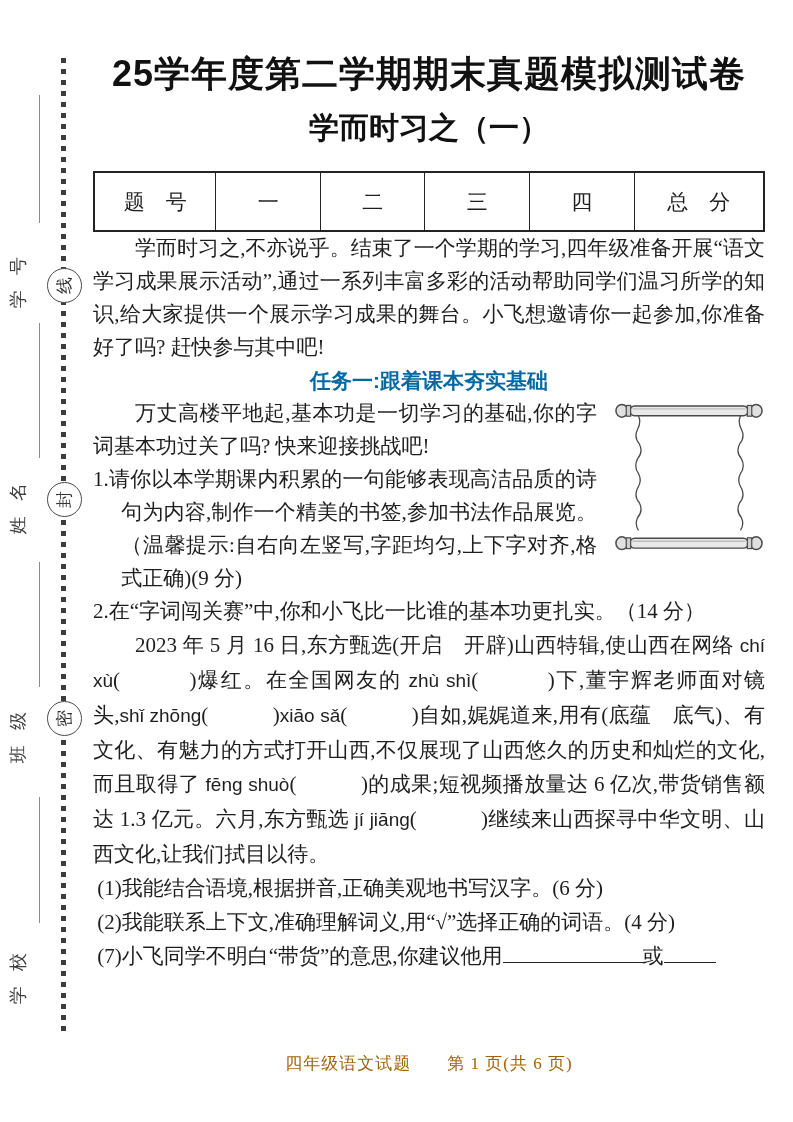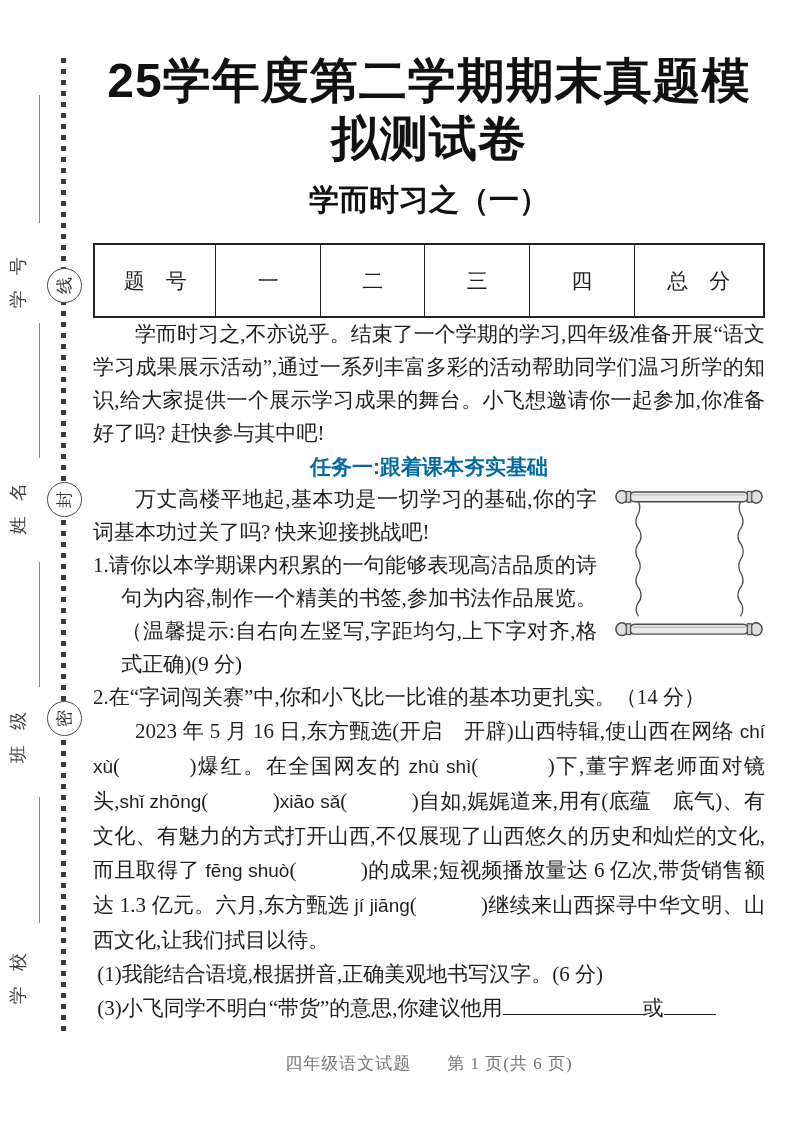--- a/index.html
+++ b/index.html
@@ -20,29 +20,29 @@
   }
   .seal-char{
     position:absolute;left:47px;width:33px;height:33px;border:1.5px solid #4a4a4a;border-radius:50%;
     background:#fff;display:flex;align-items:center;justify-content:center;
     font-size:17px;color:#333;transform:rotate(-90deg);z-index:2;
   }
   
   .content{position:absolute;left:93px;top:52px;width:672px;}
   .exam-title{
     font-family:"Liberation Sans","DejaVu Sans",sans-serif;font-weight:bold;
-    font-size:48px;line-height:1.2;text-align:center;margin:0;letter-spacing:1px;color:#111;
+    font-size:36px;line-height:1.2;text-align:center;margin:0;letter-spacing:1px;color:#111;
   }
   .exam-subtitle{font-size:30px;font-weight:bold;text-align:center;margin:15px 0 0;line-height:1.2;color:#111;}
   .exam-info{font-size:22px;text-align:center;margin:5px 0 0;line-height:1.3;}
   
   table.score{width:100%;border-collapse:collapse;margin-top:25px;}
   table.score td{
     border:1.6px solid #232323;height:41px;text-align:center;
-    font-size:21px;padding:15px;
+    font-size:21px;padding:8px;
   }
   table.score{border:2.2px solid #232323;}
   
   .bodytext{font-size:21px;line-height:33px;text-align:justify;}
   .intro{text-indent:2em;}
   .h-sec{
     font-family:"Liberation Sans","DejaVu Sans",sans-serif;font-weight:bold;
     font-size:22px;line-height:33px;margin:0;color:#111;
   }
   .h-task{
@@ -54,21 +54,21 @@
   .pinyin-para{line-height:34px;text-indent:2em;}
   .py{font-family:"Liberation Sans","DejaVu Sans",sans-serif;font-size:19px;}
   .sub-item{padding-left:0.2em;line-height:34px;}
   .blank{display:inline-block;border-bottom:1.5px solid #232323;height:20px;vertical-align:baseline;}
   
   .scroll-wrap{float:right;width:152px;height:158px;margin:2px 0 6px 16px;}
   .q2{clear:right;}
   
   .footer{
     position:absolute;left:93px;width:672px;top:1052px;text-align:center;
-    font-size:17px;color:#737373;letter-spacing:1px;
+    font-size:17px;color:#a16207;letter-spacing:1px;
   }
 </style>
 </head>
 <body>
 
 <div class="page">
 
   <div class="seal-dash"></div>
 
   <div class="m-line" style="top:95px;height:128px;"></div>
@@ -139,19 +139,20 @@
       </svg>
     </div>
 
     <div class="bodytext p-indent">万丈高楼平地起,基本功是一切学习的基础,你的字词基本功过关了吗? 快来迎接挑战吧!</div>
     <div class="bodytext q-item">1.请你以本学期课内积累的一句能够表现高洁品质的诗句为内容,制作一个精美的书签,参加书法作品展览。（温馨提示:自右向左竖写,字距均匀,上下字对齐,格式正确)(9 分)</div>
     <div class="bodytext q-item q2">2.在“字词闯关赛”中,你和小飞比一比谁的基本功更扎实。（14 分）</div>
 
     <div class="bodytext pinyin-para"><span>2023 年 5 月 16 日,东方甄选(开启　开辟)山西特辑,使山西在网络 </span><span class="py">chí xù</span><span>(　　　)爆红。在全国网友的 </span><span class="py">zhù shì</span><span>(　　　)下,董宇辉老师面对镜头,</span><span class="py">shǐ zhōng</span><span>(　　　)</span><span class="py">xiāo sǎ</span><span>(　　　)自如,娓娓道来,用有(底蕴　底气)、有文化、有魅力的方式打开山西,不仅展现了山西悠久的历史和灿烂的文化,而且取得了 </span><span class="py">fēng shuò</span><span>(　　　)的成果;短视频播放量达 6 亿次,带货销售额达 1.3 亿元。六月,东方甄选 </span><span class="py">jí jiāng</span><span>(　　　)继续来山西探寻中华文明、山西文化,让我们拭目以待。</span></div>
 
     <div class="bodytext sub-item">(1)我能结合语境,根据拼音,正确美观地书写汉字。(6 分)</div>
-    <div class="bodytext sub-item"><span>(3)小飞同学不明白“带货”的意思,你建议他用</span><span class="blank" style="width: 140px;"></span><span>或</span><span class="blank" style="width: 52px;"></span></div>
+    <div class="bodytext sub-item">(2)我能联系上下文,准确理解词义,用“√”选择正确的词语。(4 分)</div>
+    <div class="bodytext sub-item"><span>(7)小飞同学不明白“带货”的意思,你建议他用</span><span class="blank" style="width: 140px;"></span><span>或</span><span class="blank" style="width: 52px;"></span></div>
 
   </div>
 
   <div class="footer">四年级语文试题　　第 1 页(共 6 页)</div>
 
 </div>
 
 </body></html>

